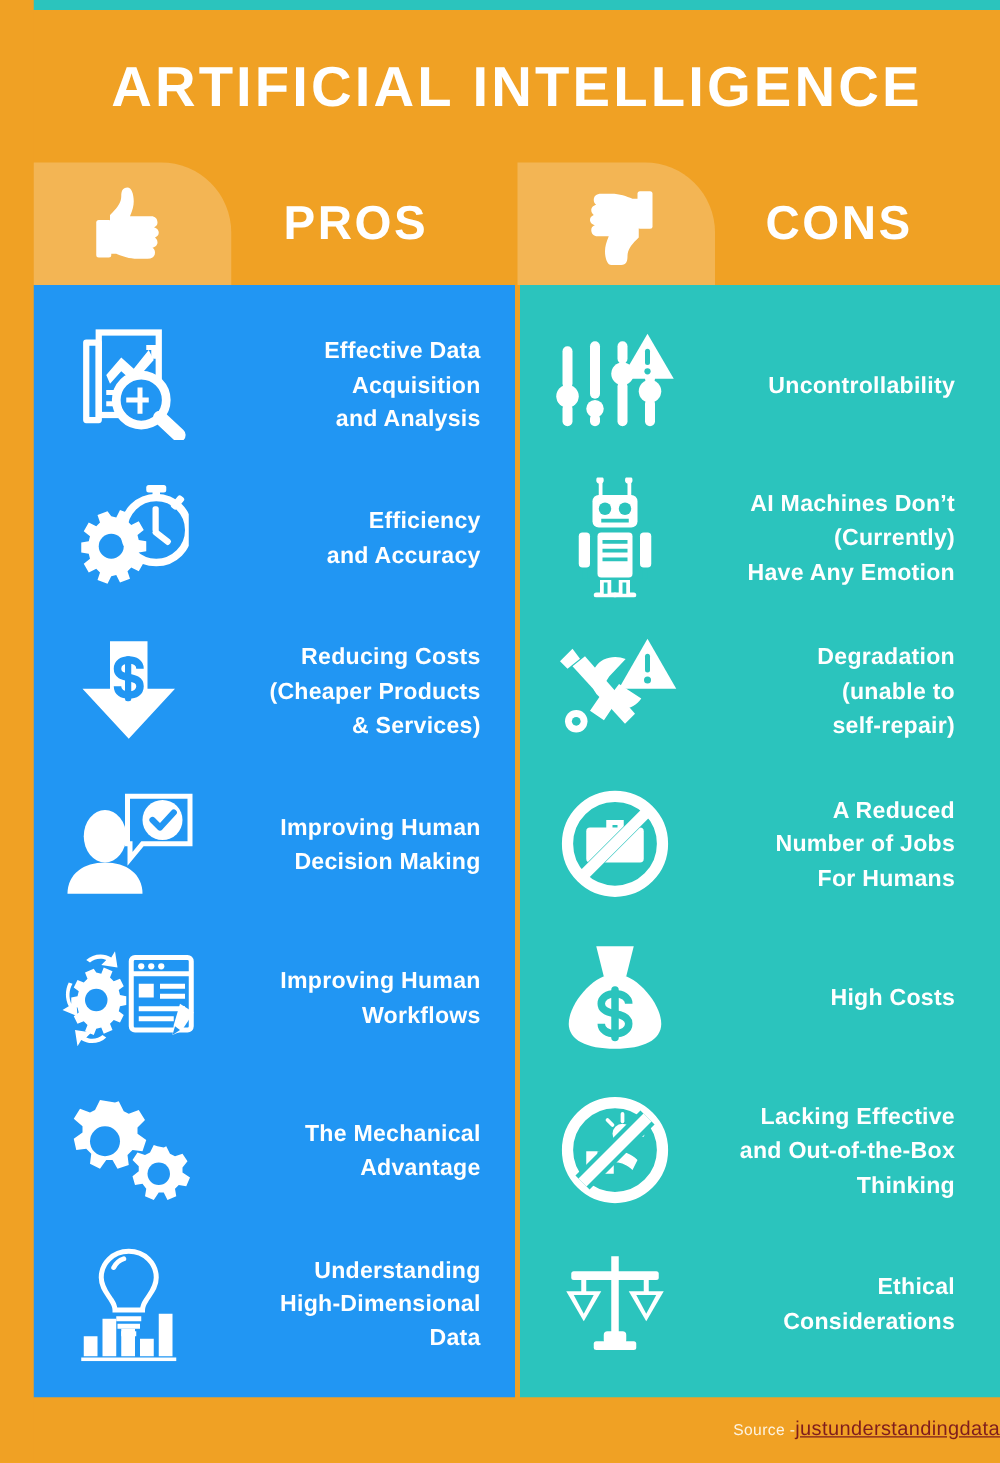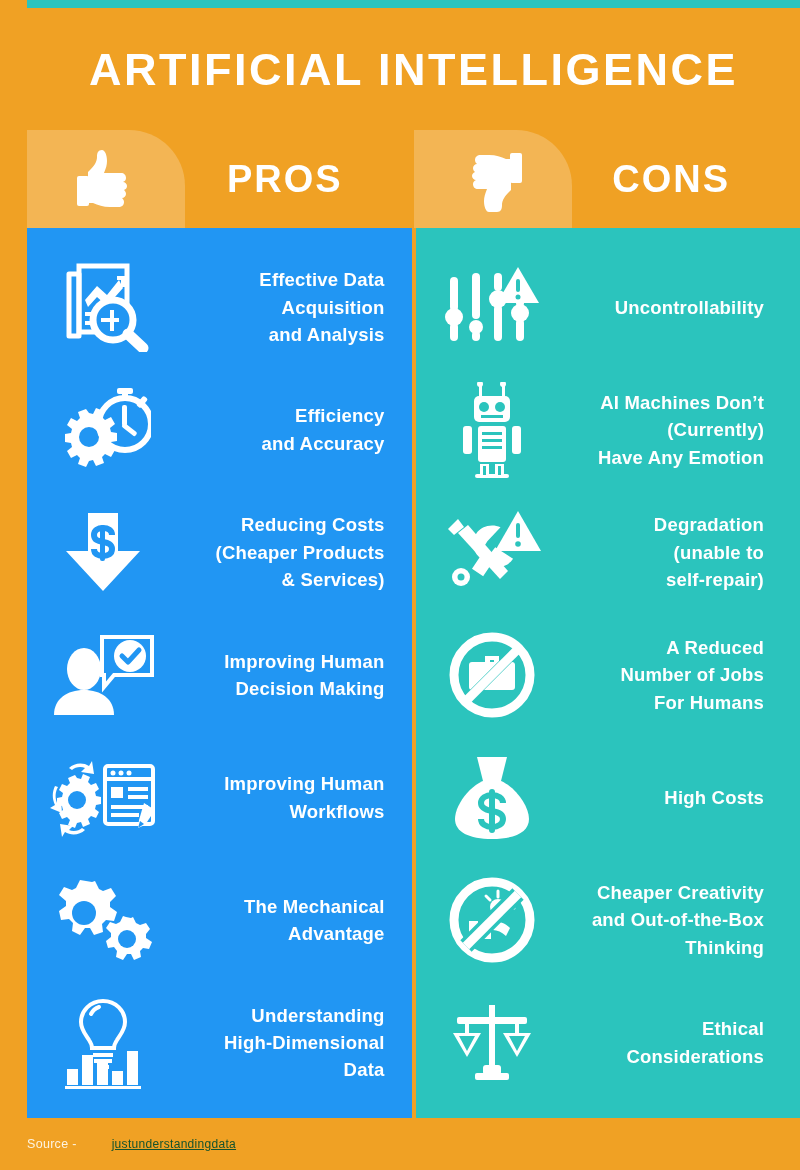--- a/index.html
+++ b/index.html
@@ -127,32 +127,31 @@
     letter-spacing: 0.2px;
   }
   .col-cons .text-cell { padding-right: 36px; text-align: right; }
 
   
   .footer {
     flex: 0 0 auto;
     height: 52px;
     display: flex;
     align-items: center;
-    justify-content: flex-start;
+    justify-content: flex-end;
     background: #f0a124;
-    gap: 35px;
   }
   .footer-text {
     color: #fdf3e0;
     font-size: 12.5px;
     letter-spacing: 0.3px;
   }
   .footer-link {
-    color: #14532d;
-    font-size: 12px;
+    color: #7f1d1d;
+    font-size: 16px;
     letter-spacing: 0.3px;
   }
 </style>
 </head>
 <body>
 
 <div class="page">
 
   <div class="top-strip"></div>
 
@@ -492,21 +491,21 @@
                 <line x1="65" y1="31" x2="60" y2="31"></line>
               </g>
             </g>
             <g fill="#2bc4bd">
               <rect x="29" y="44" width="4" height="18"></rect>
             </g>
             <line x1="17" y1="69" x2="69" y2="17" stroke="#2bc4bd" stroke-width="16"></line>
             <line x1="17" y1="69" x2="69" y2="17" stroke="#ffffff" stroke-width="9"></line>
           </svg>
         </div>
-        <div class="text-cell" style="white-space:pre-line">Cheaper Creativity
+        <div class="text-cell" style="white-space:pre-line">Lacking Effective
 and Out-of-the-Box
 Thinking</div>
       </div>
 
       <div class="row">
         <div class="icon-cell">
           <svg width="90" height="80" viewBox="0 0 90 80">
             <g fill="#ffffff">
               <rect x="42" y="2" width="6" height="70"></rect>
               <rect x="10" y="14" width="70" height="7" rx="2"></rect>

